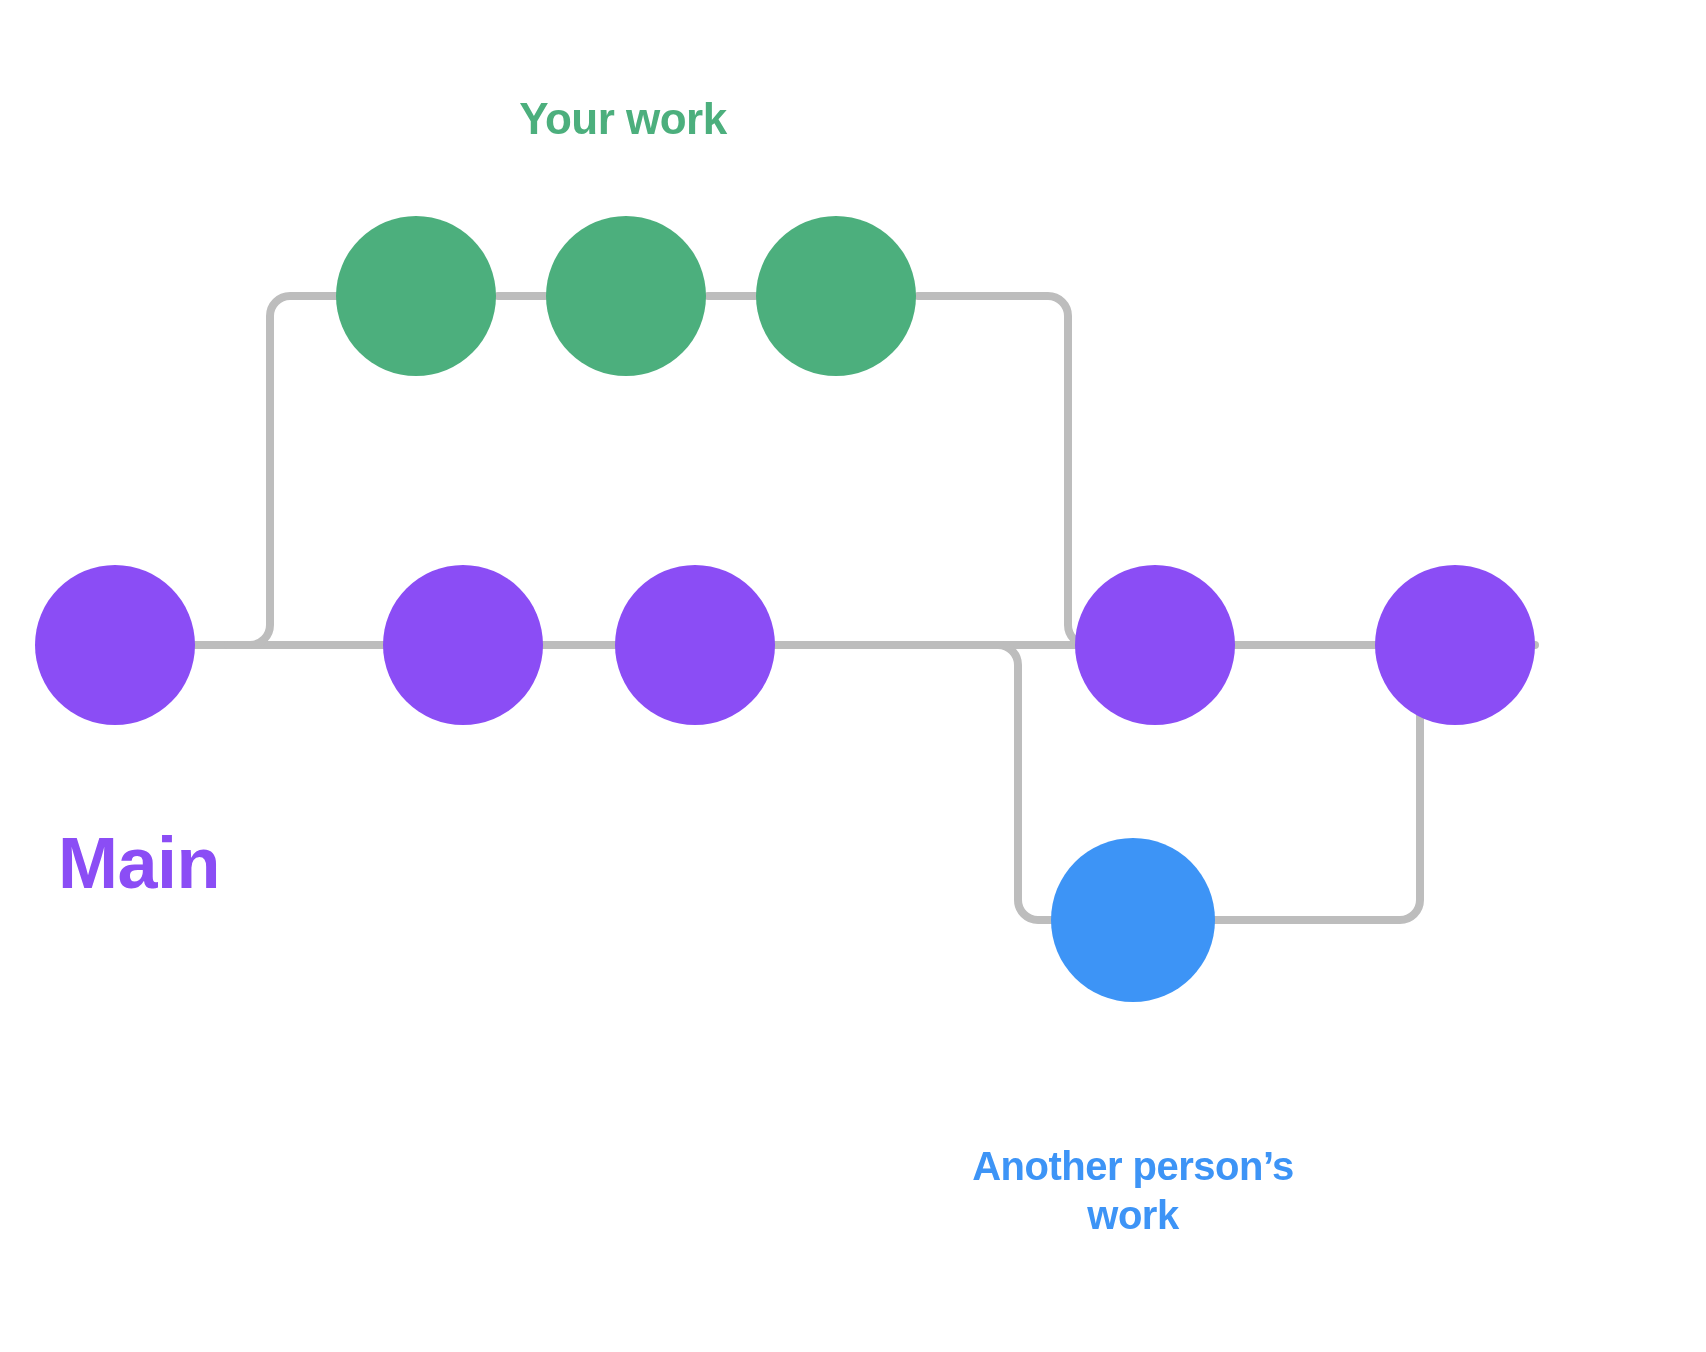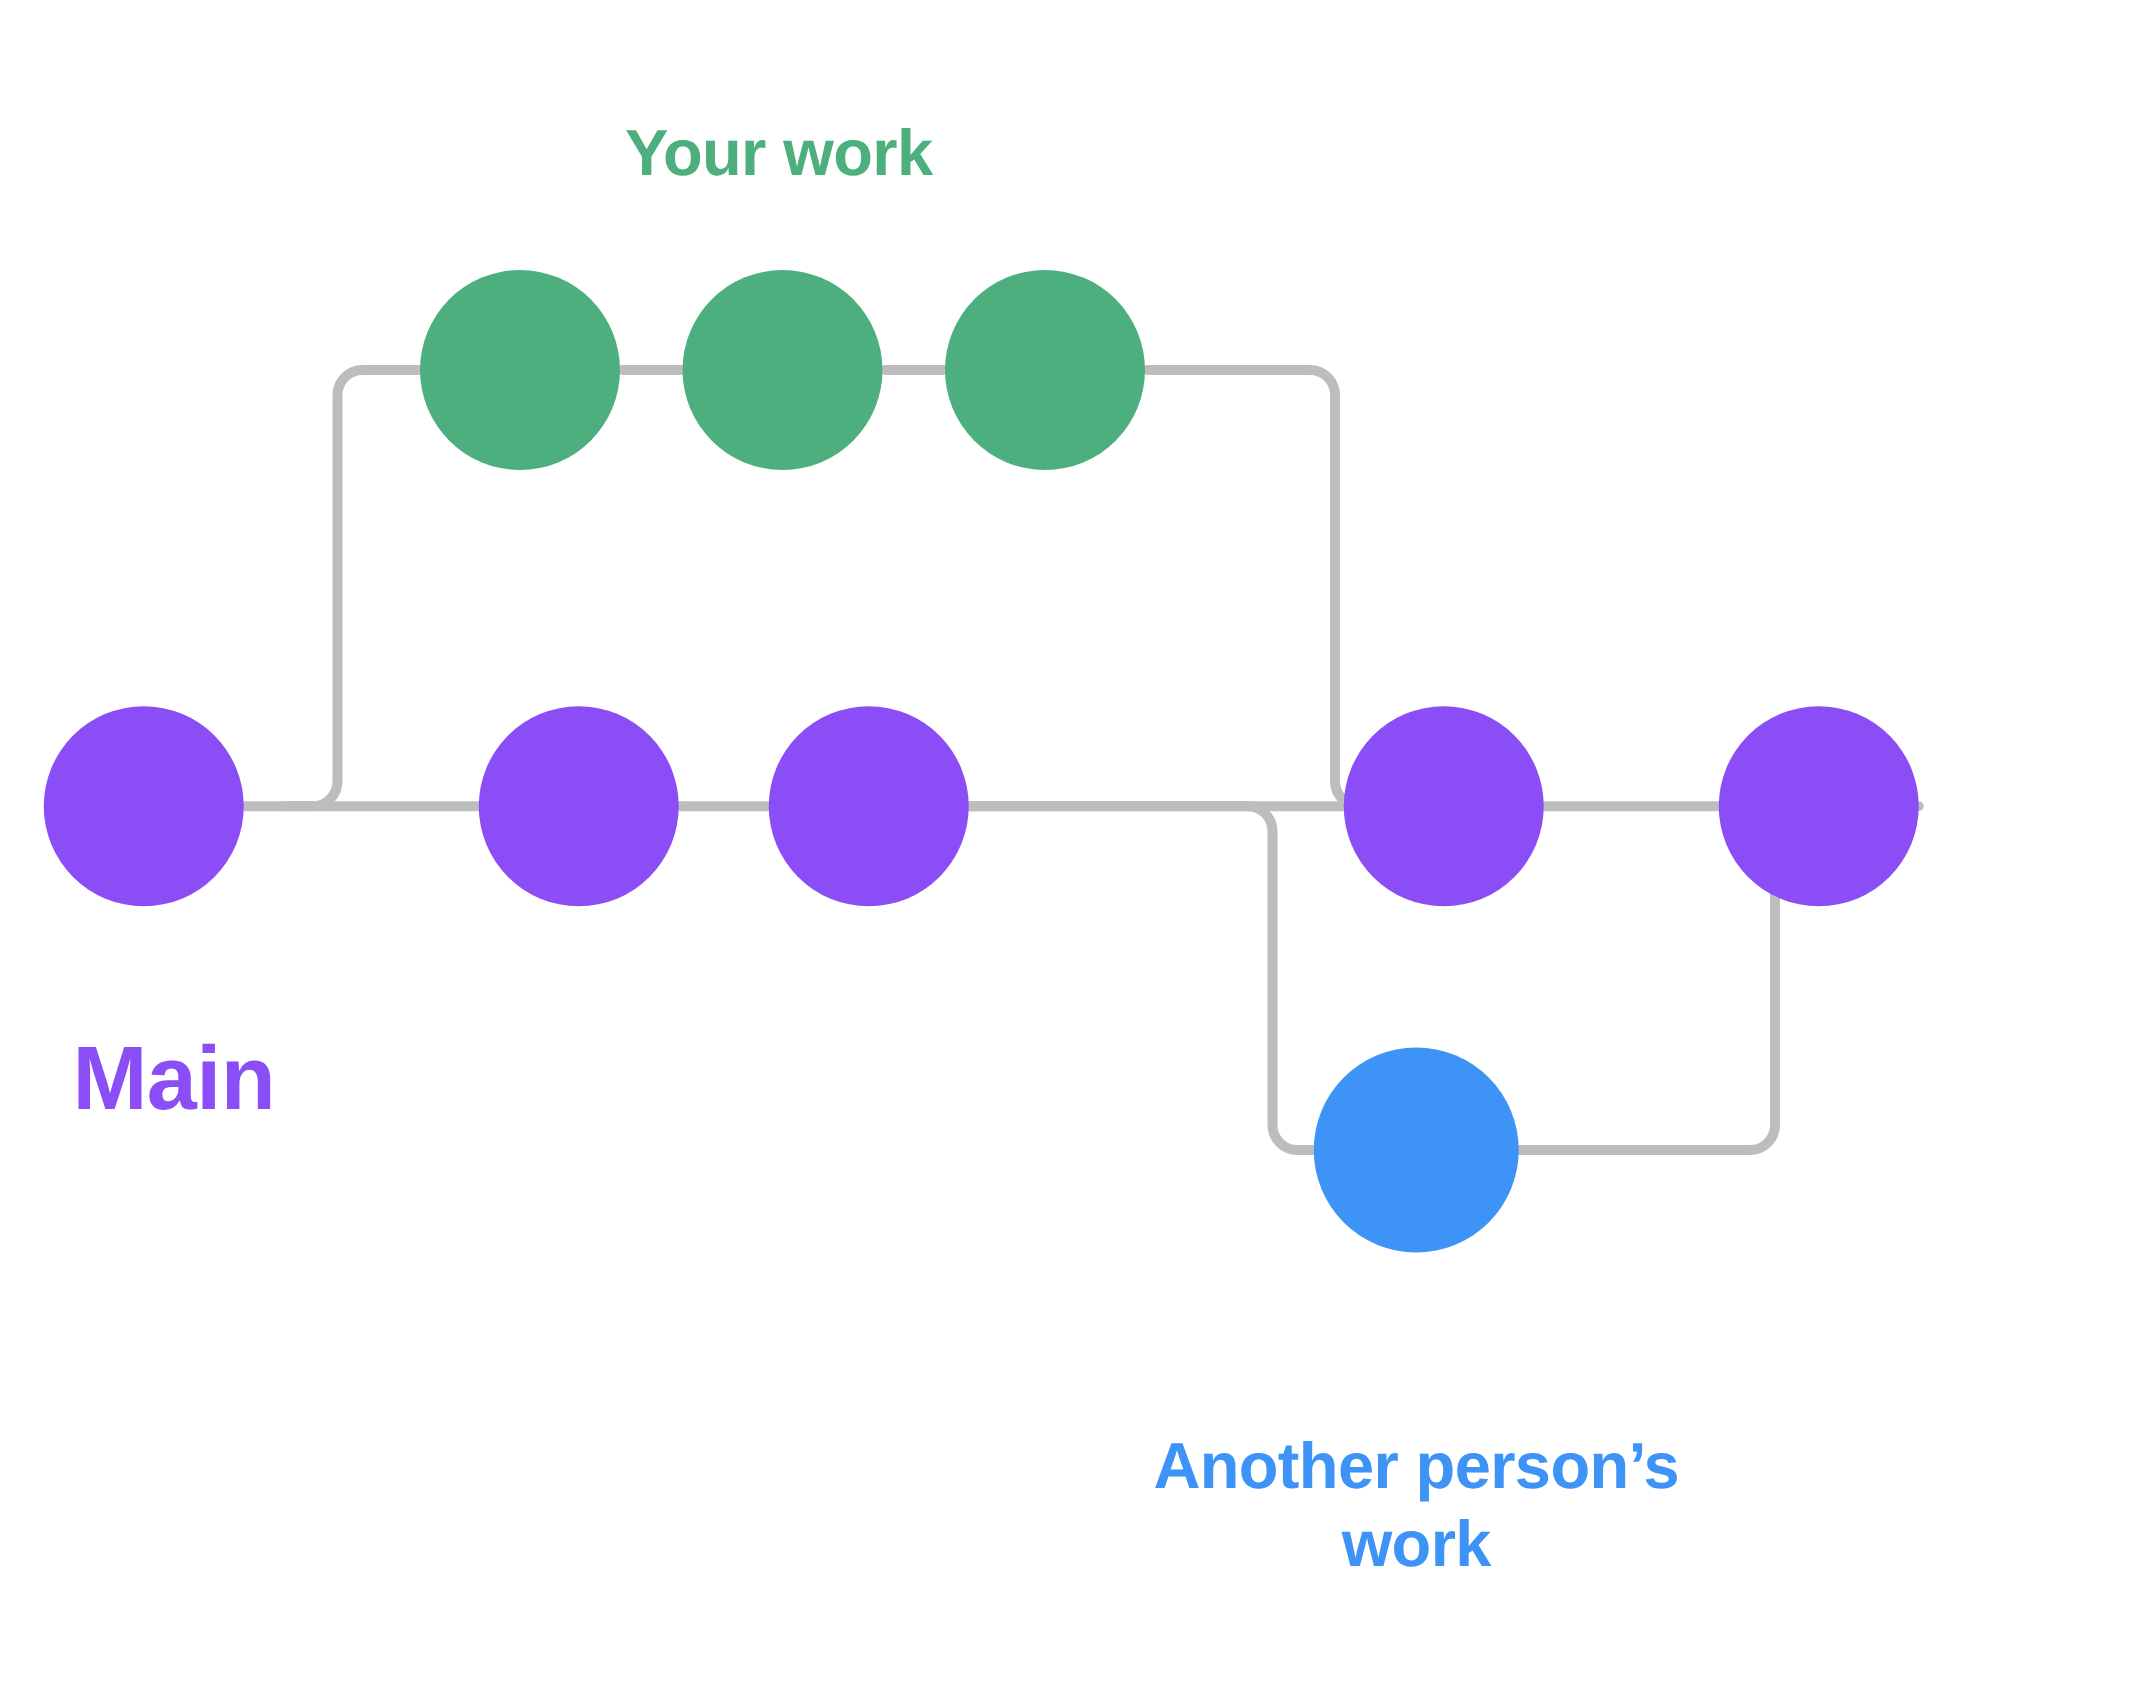--- a/index.html
+++ b/index.html
@@ -29,35 +29,35 @@
     font-weight: bold;
     white-space: pre-line;
     line-height: 1.22;
     letter-spacing: -0.5px;
   }
   .label-your-work {
     left: 383px;
     top: 92px;
     width: 480px;
     text-align: center;
-    font-size: 52px;
+    font-size: 44px;
   }
   .label-main {
     left: 58px;
     top: 820px;
     width: 300px;
     text-align: left;
     font-size: 72px;
   }
   .label-another {
     left: 863px;
     top: 1142px;
     width: 540px;
     text-align: center;
-    font-size: 52px;
+    font-size: 40px;
   }
 </style>
 </head>
 <body>
 
 <div id="canvas">
 
   <svg id="graph-svg" viewBox="0 0 1706 1352" xmlns="http://www.w3.org/2000/svg">
 
     <g id="connectors" fill="none" stroke="#bdbdbd" stroke-width="8" stroke-linecap="round" stroke-linejoin="round">

